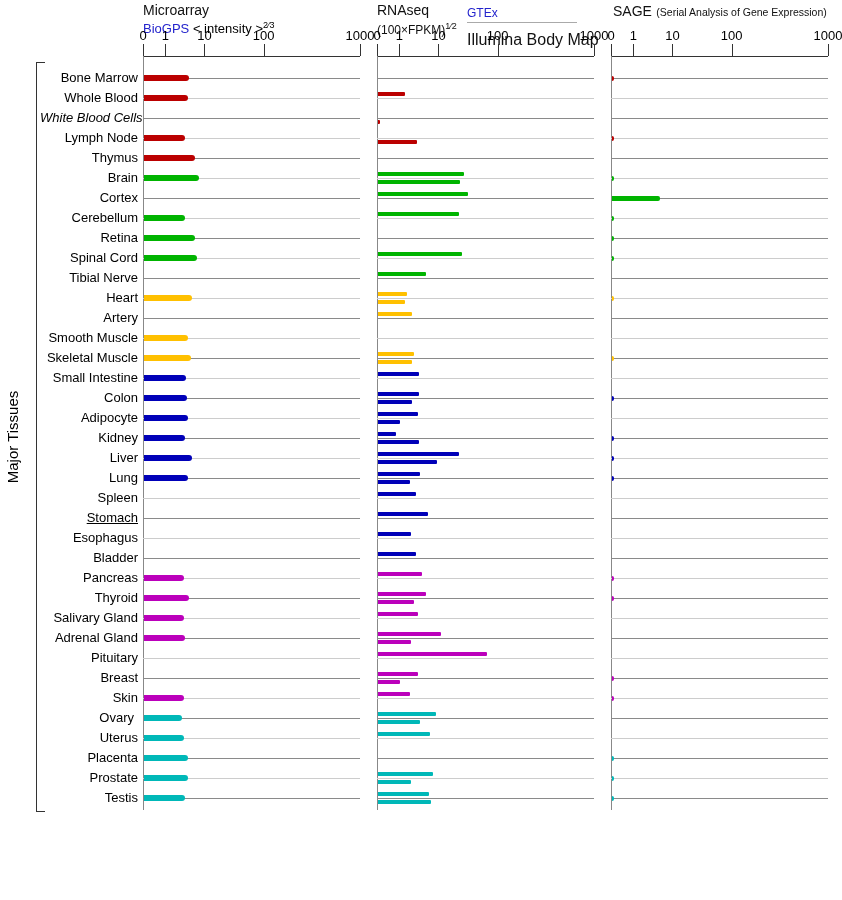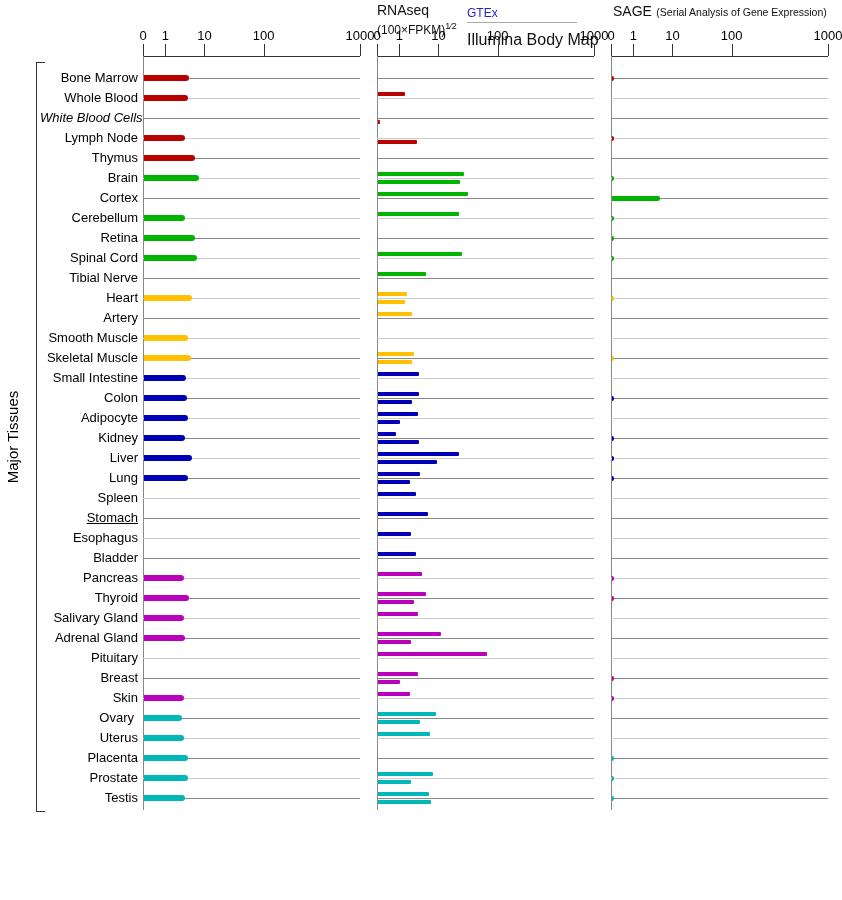--- a/index.html
+++ b/index.html
@@ -29,20 +29,27 @@
   #legend-box{border:2px solid #111;}
   .legend-swatch{width:13px;height:13px;}
   .legend-label{font-size:13px;white-space:nowrap;}
   .gtex-underline{display:inline-block;border-bottom:1px solid #aaa;padding-bottom:1px;min-width:110px;}
 </style>
 </head>
 <body>
 
 <div id="app">
 
+  <div class="abs" style="left:143px;top:2px;">
+    <div class="hdr-title">Microarray</div>
+    <div class="hdr-sub" style="margin-top:2px;">
+      <span class="link">BioGPS</span>
+      <span>&lt; intensity &gt;</span><sup>2⁄3</sup>
+    </div>
+  </div>
 
   <div class="abs" style="left:377px;top:2px;">
     <div class="hdr-title">RNAseq</div>
     <div class="hdr-small" style="margin-top:3px;font-size:12px;">
       <span>(100×FPKM)</span><sup>1⁄2</sup>
     </div>
   </div>
 
   <div class="abs" style="left:467px;top:3px;">
     <div class="gtex-underline">

